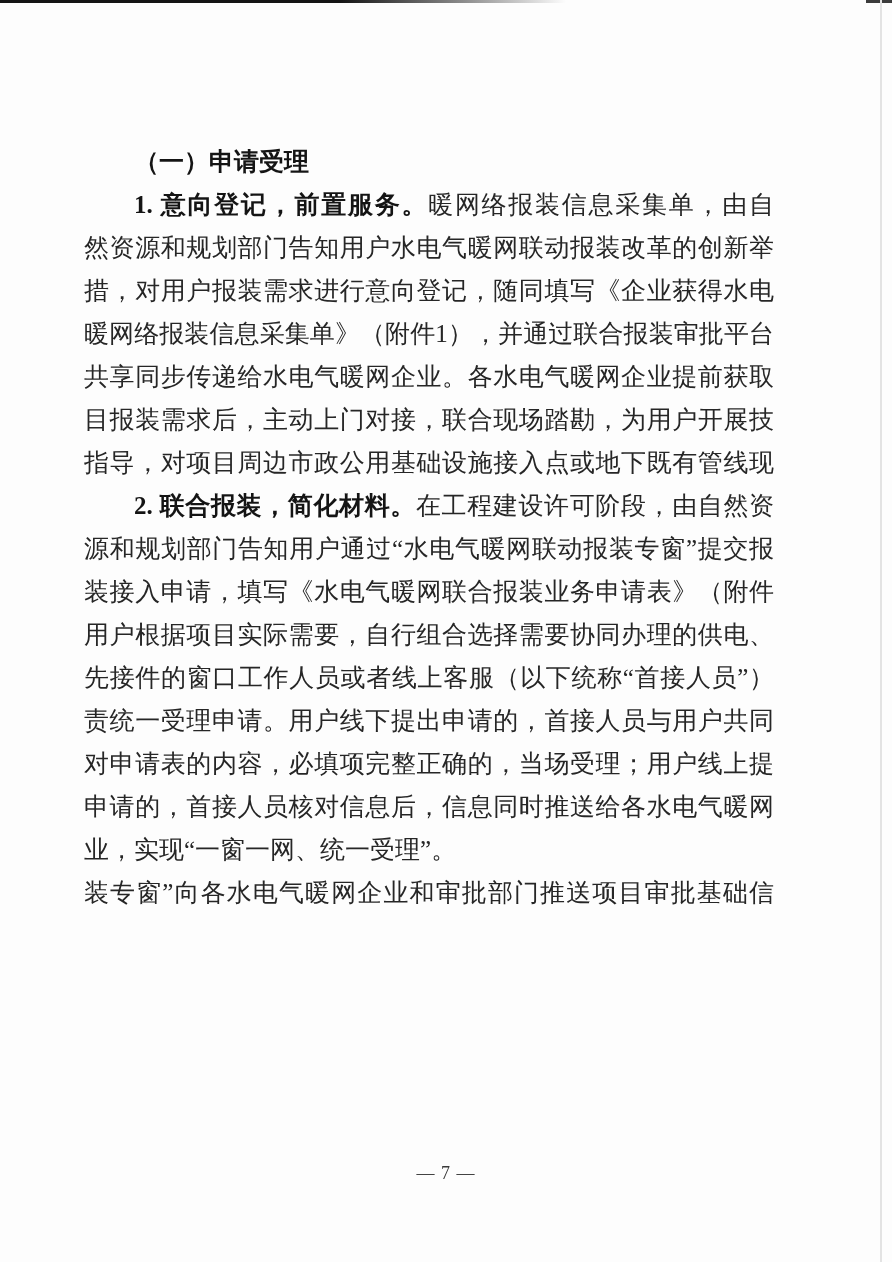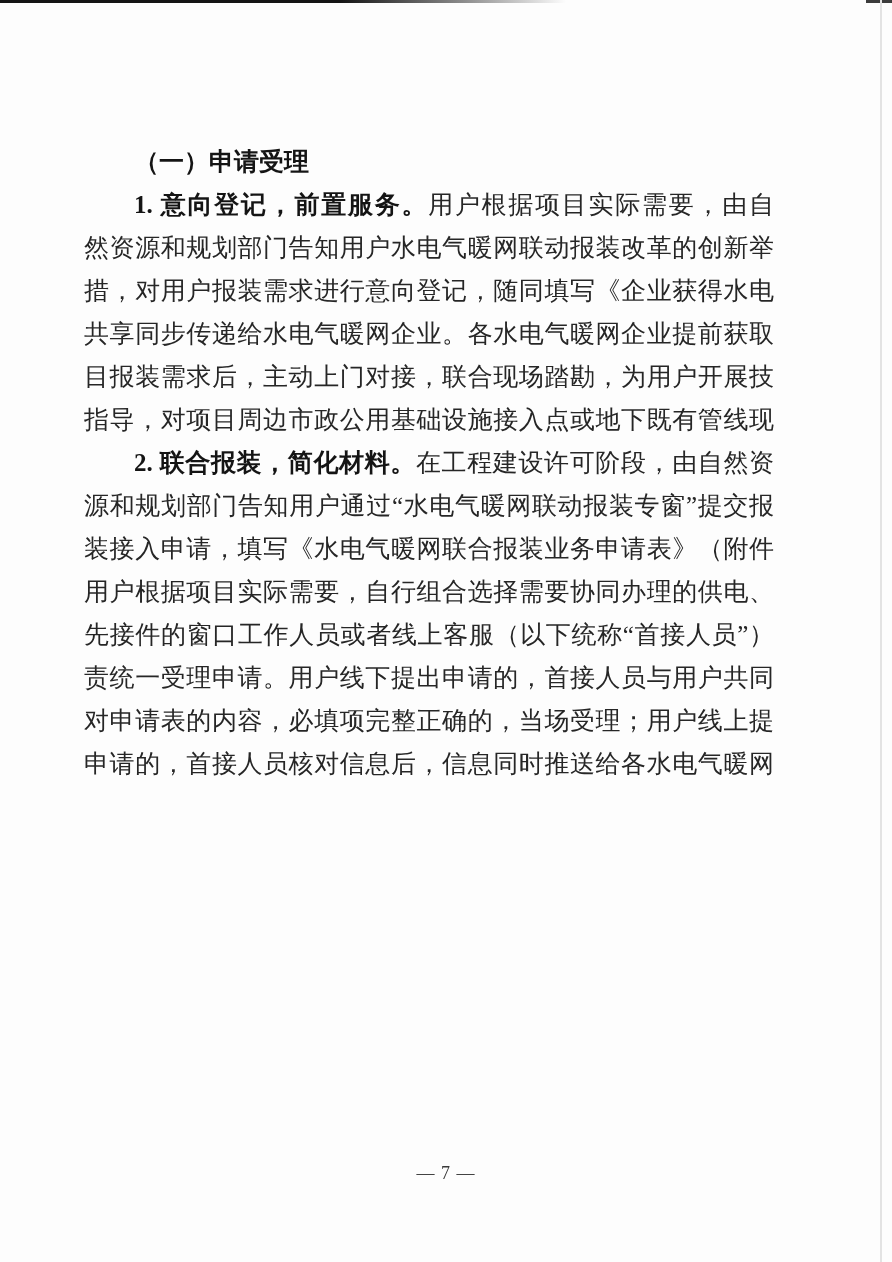--- a/index.html
+++ b/index.html
@@ -75,30 +75,33 @@
 </head>
 <body>
 
 <div class="page">
   <div class="top-scan-line"></div>
   <div class="top-right-scan-mark"></div>
   <div class="right-scan-line"></div>
 
   <div class="text-block">
       <div class="line indent"><span class="seg bold">（一）申请受理</span></div>
-      <div class="line fill indent"><span class="seg bold">1. 意向登记，前置服务。</span><span class="seg">用户根据项目实际需要，由自</span></div>
+      <div class="line fill indent"><span class="seg bold">1. 意向登记，前置服务。</span><span class="seg">暖网络报装信息采集单，由自</span></div>
       <div class="line fill"><span class="seg">然资源和规划部门告知用户水电气暖网联动报装改革的创新举</span></div>
       <div class="line fill"><span class="seg">措，对用户报装需求进行意向登记，随同填写《企业获得水电气</span></div>
+      <div class="line fill"><span class="seg">暖网络报装信息采集单》（附件1），并通过联合报装审批平台</span></div>
       <div class="line fill"><span class="seg">共享同步传递给水电气暖网企业。各水电气暖网企业提前获取项</span></div>
       <div class="line fill"><span class="seg">目报装需求后，主动上门对接，联合现场踏勘，为用户开展技术</span></div>
       <div class="line fill"><span class="seg">指导，对项目周边市政公用基础设施接入点或地下既有管线现状</span></div>
       <div class="line fill indent"><span class="seg bold">2. 联合报装，简化材料。</span><span class="seg">在工程建设许可阶段，由自然资</span></div>
       <div class="line fill"><span class="seg">源和规划部门告知用户通过“水电气暖网联动报装专窗”提交报</span></div>
       <div class="line fill"><span class="seg">装接入申请，填写《水电气暖网联合报装业务申请表》（附件2）。</span></div>
       <div class="line fill"><span class="seg">用户根据项目实际需要，自行组合选择需要协同办理的供电、供</span></div>
       <div class="line fill"><span class="seg">先接件的窗口工作人员或者线上客服（以下统称“首接人员”）负</span></div>
       <div class="line fill"><span class="seg">责统一受理申请。用户线下提出申请的，首接人员与用户共同核</span></div>
       <div class="line fill"><span class="seg">对申请表的内容，必填项完整正确的，当场受理；用户线上提出</span></div>
       <div class="line fill"><span class="seg">申请的，首接人员核对信息后，信息同时推送给各水电气暖网企</span></div>
+      <div class="line"><span class="seg">业，实现“一窗一网、统一受理”。</span></div>
+      <div class="line fill"><span class="seg">装专窗”向各水电气暖网企业和审批部门推送项目审批基础信</span></div>
     </div>
 
   <div class="page-number">— 7 —</div>
 </div>
 
 </body></html>

